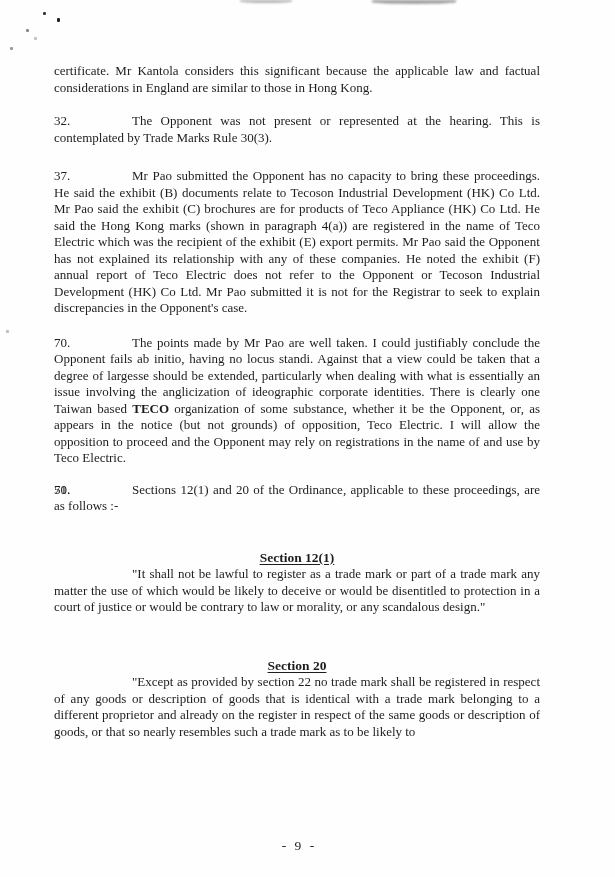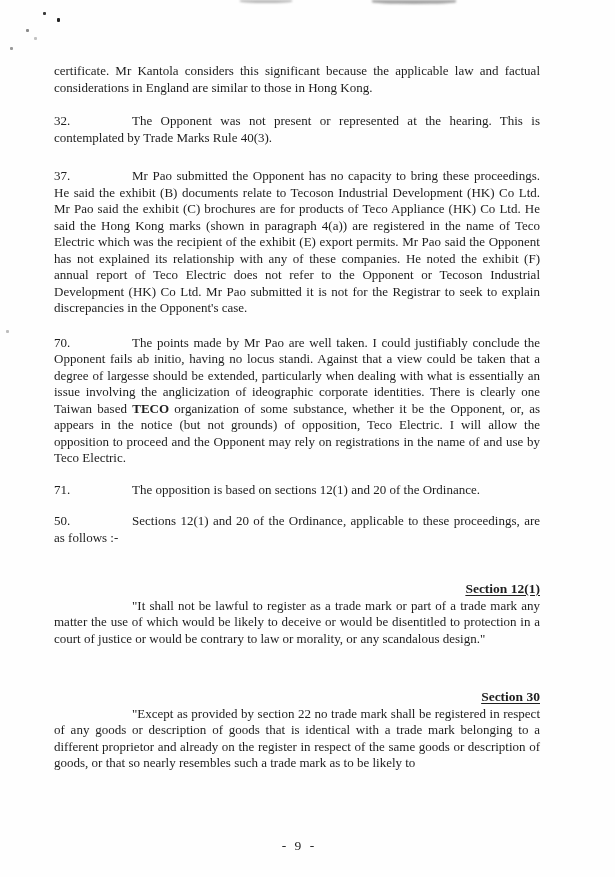--- a/index.html
+++ b/index.html
@@ -64,21 +64,21 @@
   .mb35 { margin-bottom: 35px; }
   .mb13 { margin-bottom: 13px; }
   .mb42 { margin-bottom: 42px; }
   .mb18 { margin-bottom: 18px; }
   .sec-heading {
     font-weight: bold;
     text-decoration: underline;
     text-underline-offset: 2px;
     margin: 0;
     font-size: 13.5px;
-    text-align: right;
+    text-align: center;
   }
   .bold { font-weight: bold; }
   .page-number {
     position: absolute;
     left: 0;
     top: 838px;
     width: 596px;
     text-align: center;
     font-size: 13.5px;
     word-spacing: 5px;
@@ -99,50 +99,49 @@
   <div class="speckle sp6"></div>
 
   <div class="content">
 
     <p class="para mb17">
       <span>certificate.  Mr Kantola considers this significant because the applicable law and factual considerations in England are similar to those in Hong Kong.</span>
     </p>
 
     <p class="para numbered mb22">
       <span class="pnum">32.</span>
-      <span>The Opponent was not present or represented at the hearing.  This is contemplated by Trade Marks Rule 40(3).</span>
+      <span>The Opponent was not present or represented at the hearing.  This is contemplated by Trade Marks Rule 30(3).</span>
     </p>
 
     <p class="para numbered mb14">
       <span class="pnum">37.</span>
       <span>Mr Pao submitted the Opponent has no capacity to bring these proceedings.  He said the exhibit (B) documents relate to Tecoson Industrial Development (HK) Co Ltd.  Mr Pao said the exhibit (C) brochures are for products of Teco Appliance (HK) Co Ltd.  He said the Hong Kong marks (shown in paragraph 4(a)) are registered in the name of Teco Electric which was the recipient of the exhibit (E) export permits.  Mr Pao said the Opponent has not explained its relationship with any of these companies.  He noted the exhibit (F) annual report of Teco Electric does not refer to the Opponent or Tecoson Industrial Development (HK) Co Ltd.  Mr Pao submitted it is not for the Registrar to seek to explain discrepancies in the Opponent's case.</span>
     </p>
 
     <p class="para numbered mb15">
       <span class="pnum">70.</span>
       <span>The points made by Mr Pao are well taken.  I could justifiably conclude the Opponent fails ab initio, having no locus standi.  Against that a view could be taken that a degree of largesse should be extended, particularly when dealing with what is essentially an issue involving the anglicization of ideographic corporate identities.  There is clearly one Taiwan based </span><span class="bold">TECO</span><span> organization of some substance, whether it be the Opponent, or, as appears in the notice (but not grounds) of opposition, Teco Electric.  I will allow the opposition to proceed and the Opponent may rely on registrations in the name of and use by Teco Electric.</span>
     </p>
 
     <p class="para numbered mb15">
       <span class="pnum">71.</span>
-      <span>The opposition is based on sections 12(1) and 20 of the Ordinance.</span>
     </p>
 
     <p class="para numbered mb35">
       <span class="pnum">50.</span>
       <span>Sections 12(1) and 20 of the Ordinance, applicable to these proceedings, are as follows :-</span>
     </p>
 
     <h3 class="sec-heading mb13">Section 12(1)</h3>
 
     <p class="para quote mb42">
       <span>"It shall not be lawful to register as a trade mark or part of a trade mark any matter the use of which would be likely to deceive or would be disentitled to protection in a court of justice or would be contrary to law or morality, or any scandalous design."</span>
     </p>
 
-    <h3 class="sec-heading mb18">Section 30</h3>
+    <h3 class="sec-heading mb18">Section 20</h3>
 
     <p class="para quote">
       <span>"Except as provided by section 22 no trade mark shall be registered in respect of any goods or description of goods that is identical with a trade mark belonging to a different proprietor and already on the register in respect of the same goods or description of goods, or that so nearly resembles such a trade mark as to be likely to</span>
     </p>
 
   </div>
 
   <div class="page-number">- 9 -</div>
 
 </div>

